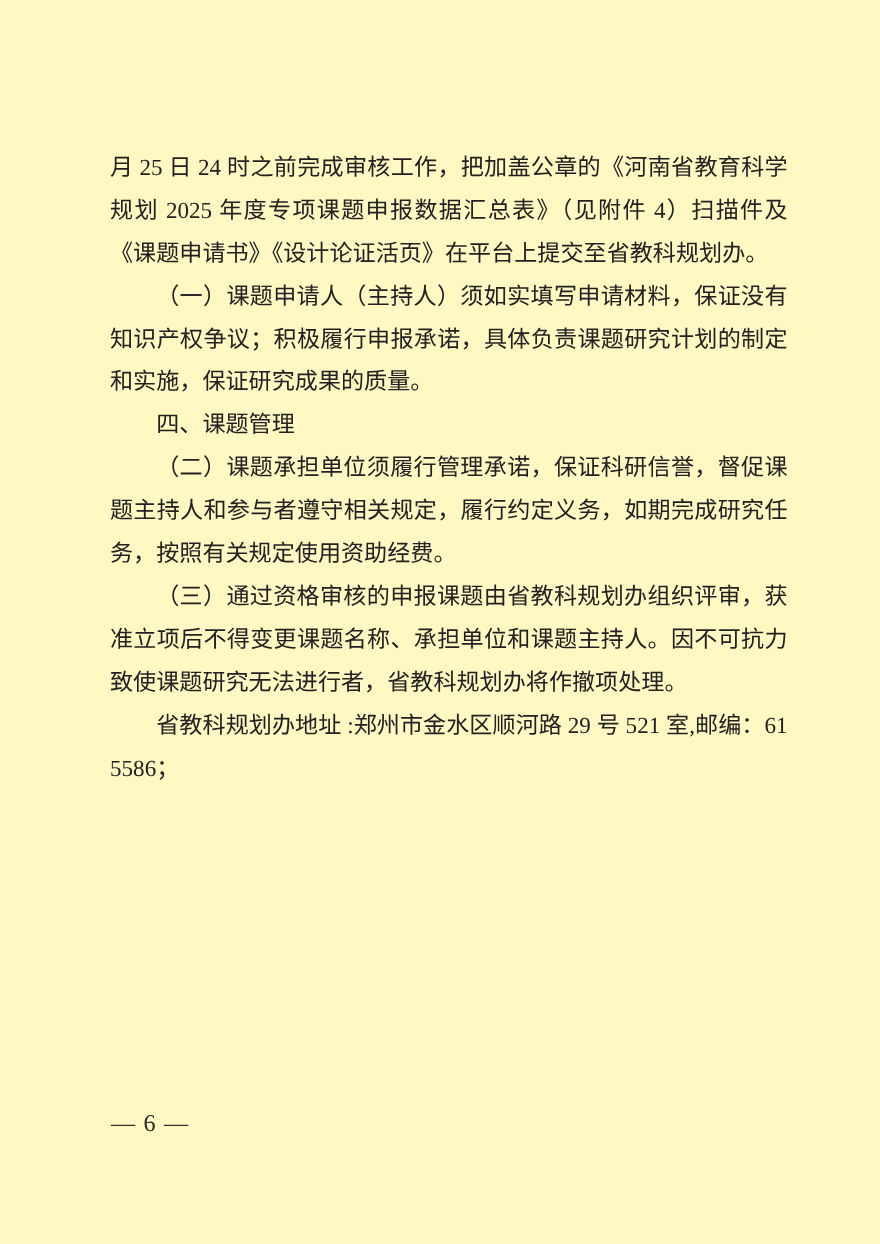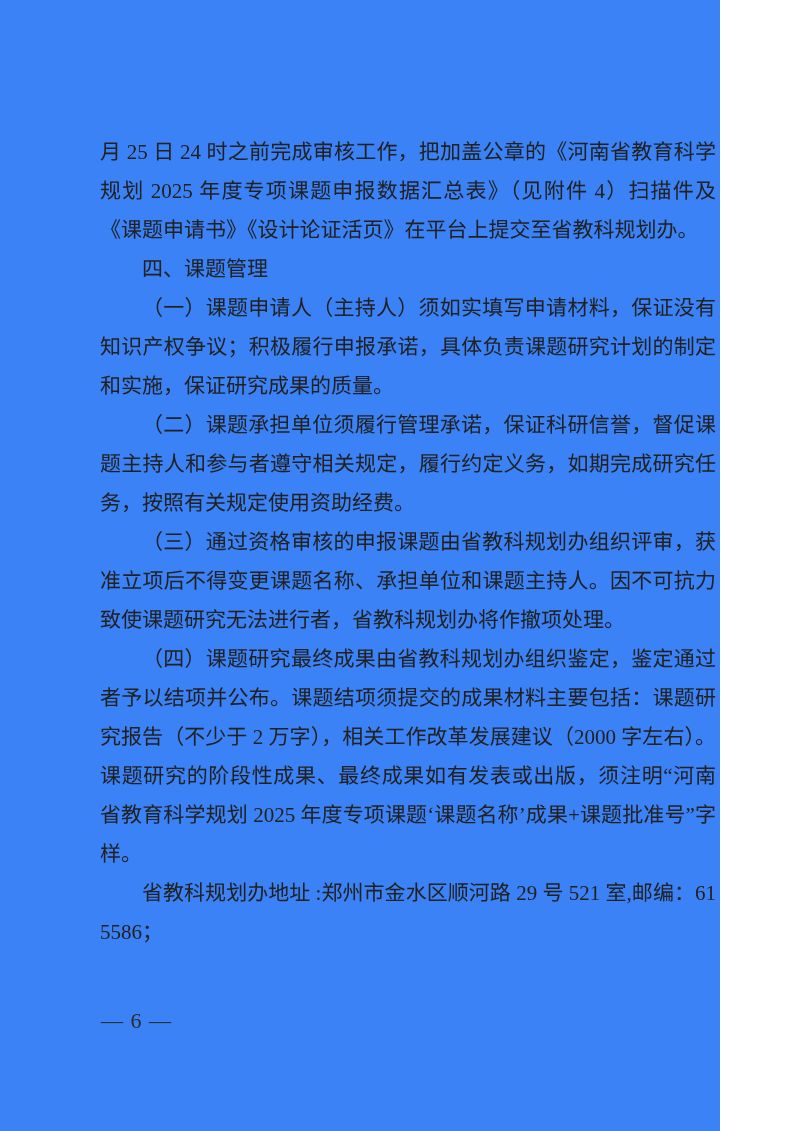--- a/index.html
+++ b/index.html
@@ -6,23 +6,23 @@
     margin: 0;
     padding: 0;
     background: #ffffff;
   }
   body {
     width: 800px;
     height: 1131px;
   }
   .page {
     position: relative;
-    width: 720px;
+    width: 800px;
     height: 1131px;
-    background: #3b82f6;
+    background: #fef9c3;
     overflow: hidden;
     font-family: "Liberation Serif", "DejaVu Serif", serif;
   }
   .content {
     position: absolute;
     left: 100px;
     top: 133px;
     width: 616px;
     font-size: 21px;
     line-height: 39px;
@@ -47,21 +47,20 @@
     color: #2b2b2b;
     letter-spacing: 1px;
   }
 </style>
 </head>
 <body>
 
 <div class="page">
   <main class="content">
     <p class="para">月 25 日 24 时之前完成审核工作，把加盖公章的《河南省教育科学规划 2025 年度专项课题申报数据汇总表》（见附件 4）扫描件及《课题申请书》《设计论证活页》在平台上提交至省教科规划办。</p>
+    <p class="para indent">（一）课题申请人（主持人）须如实填写申请材料，保证没有知识产权争议；积极履行申报承诺，具体负责课题研究计划的制定和实施，保证研究成果的质量。</p>
     <p class="para indent">四、课题管理</p>
-    <p class="para indent">（一）课题申请人（主持人）须如实填写申请材料，保证没有知识产权争议；积极履行申报承诺，具体负责课题研究计划的制定和实施，保证研究成果的质量。</p>
     <p class="para indent">（二）课题承担单位须履行管理承诺，保证科研信誉，督促课题主持人和参与者遵守相关规定，履行约定义务，如期完成研究任务，按照有关规定使用资助经费。</p>
     <p class="para indent">（三）通过资格审核的申报课题由省教科规划办组织评审，获准立项后不得变更课题名称、承担单位和课题主持人。因不可抗力致使课题研究无法进行者，省教科规划办将作撤项处理。</p>
-    <p class="para indent">（四）课题研究最终成果由省教科规划办组织鉴定，鉴定通过者予以结项并公布。课题结项须提交的成果材料主要包括：课题研究报告（不少于 2 万字），相关工作改革发展建议（2000 字左右）。课题研究的阶段性成果、最终成果如有发表或出版，须注明“河南省教育科学规划 2025 年度专项课题‘课题名称’成果+课题批准号”字样。</p>
     <p class="para indent">省教科规划办地址 :郑州市金水区顺河路 29 号 521 室,邮编：615586；</p>
   </main>
   <footer class="pagenum">— 6 —</footer>
 </div>
 
 </body></html>

